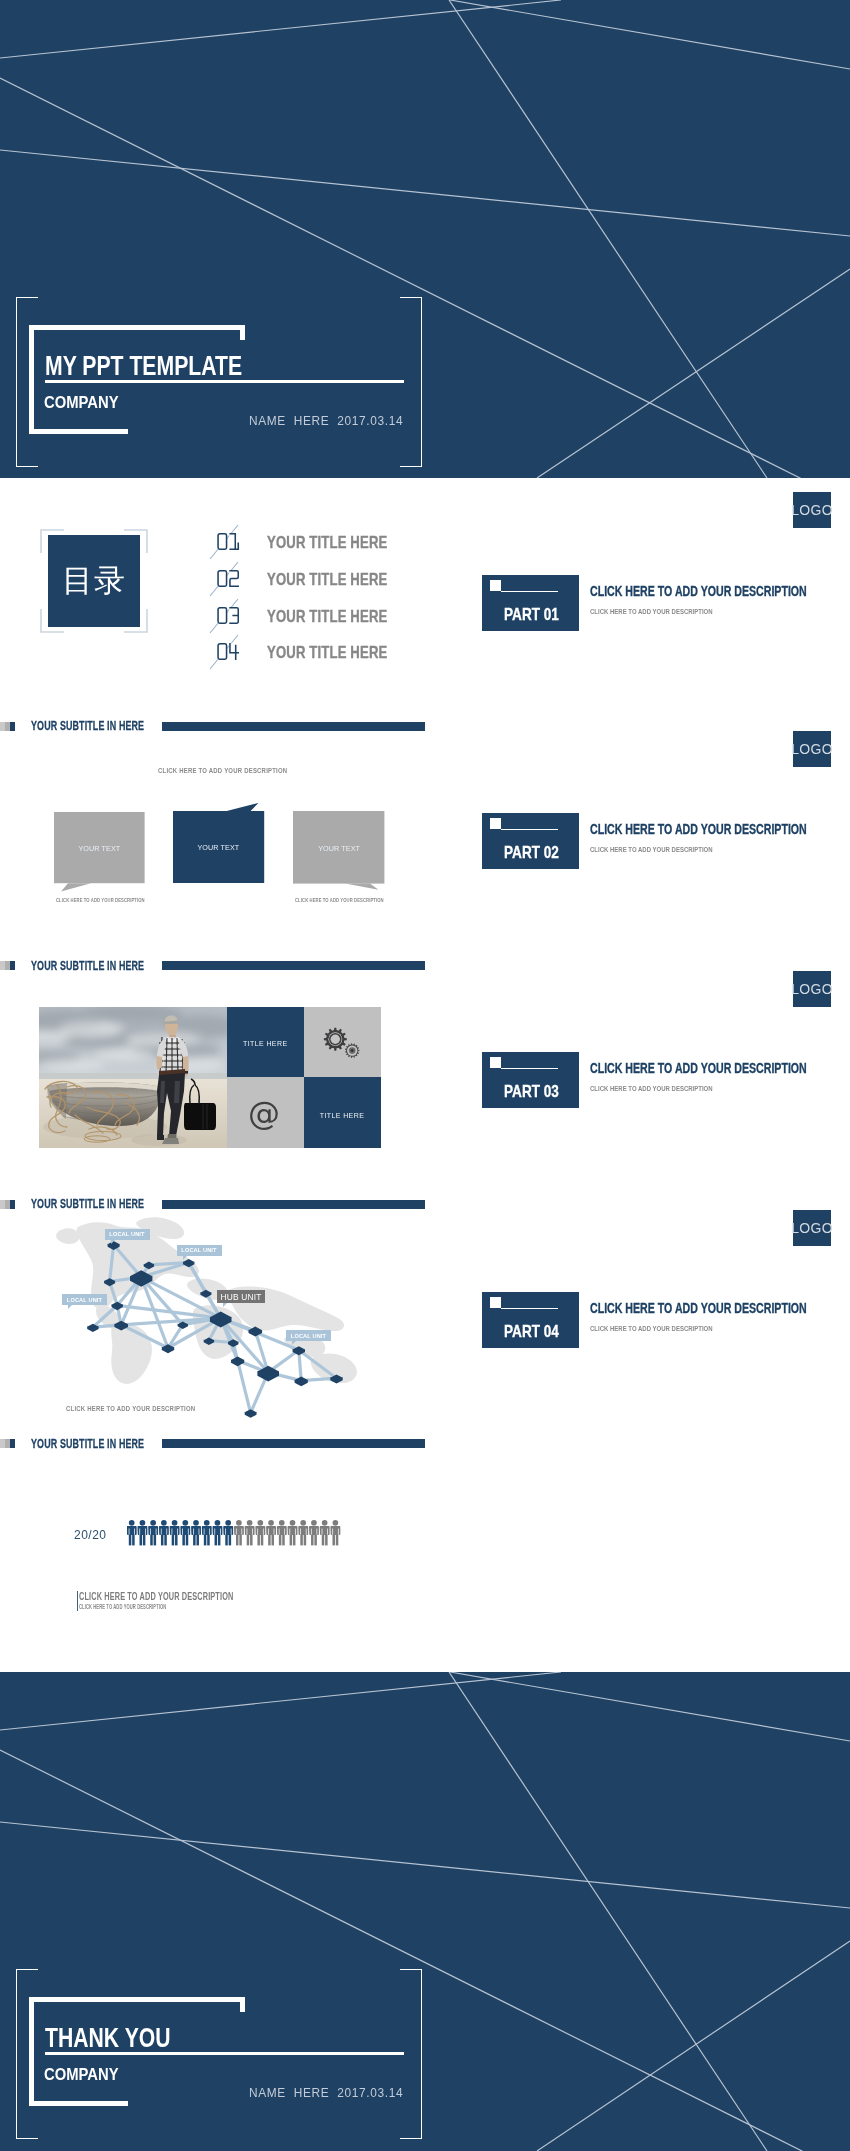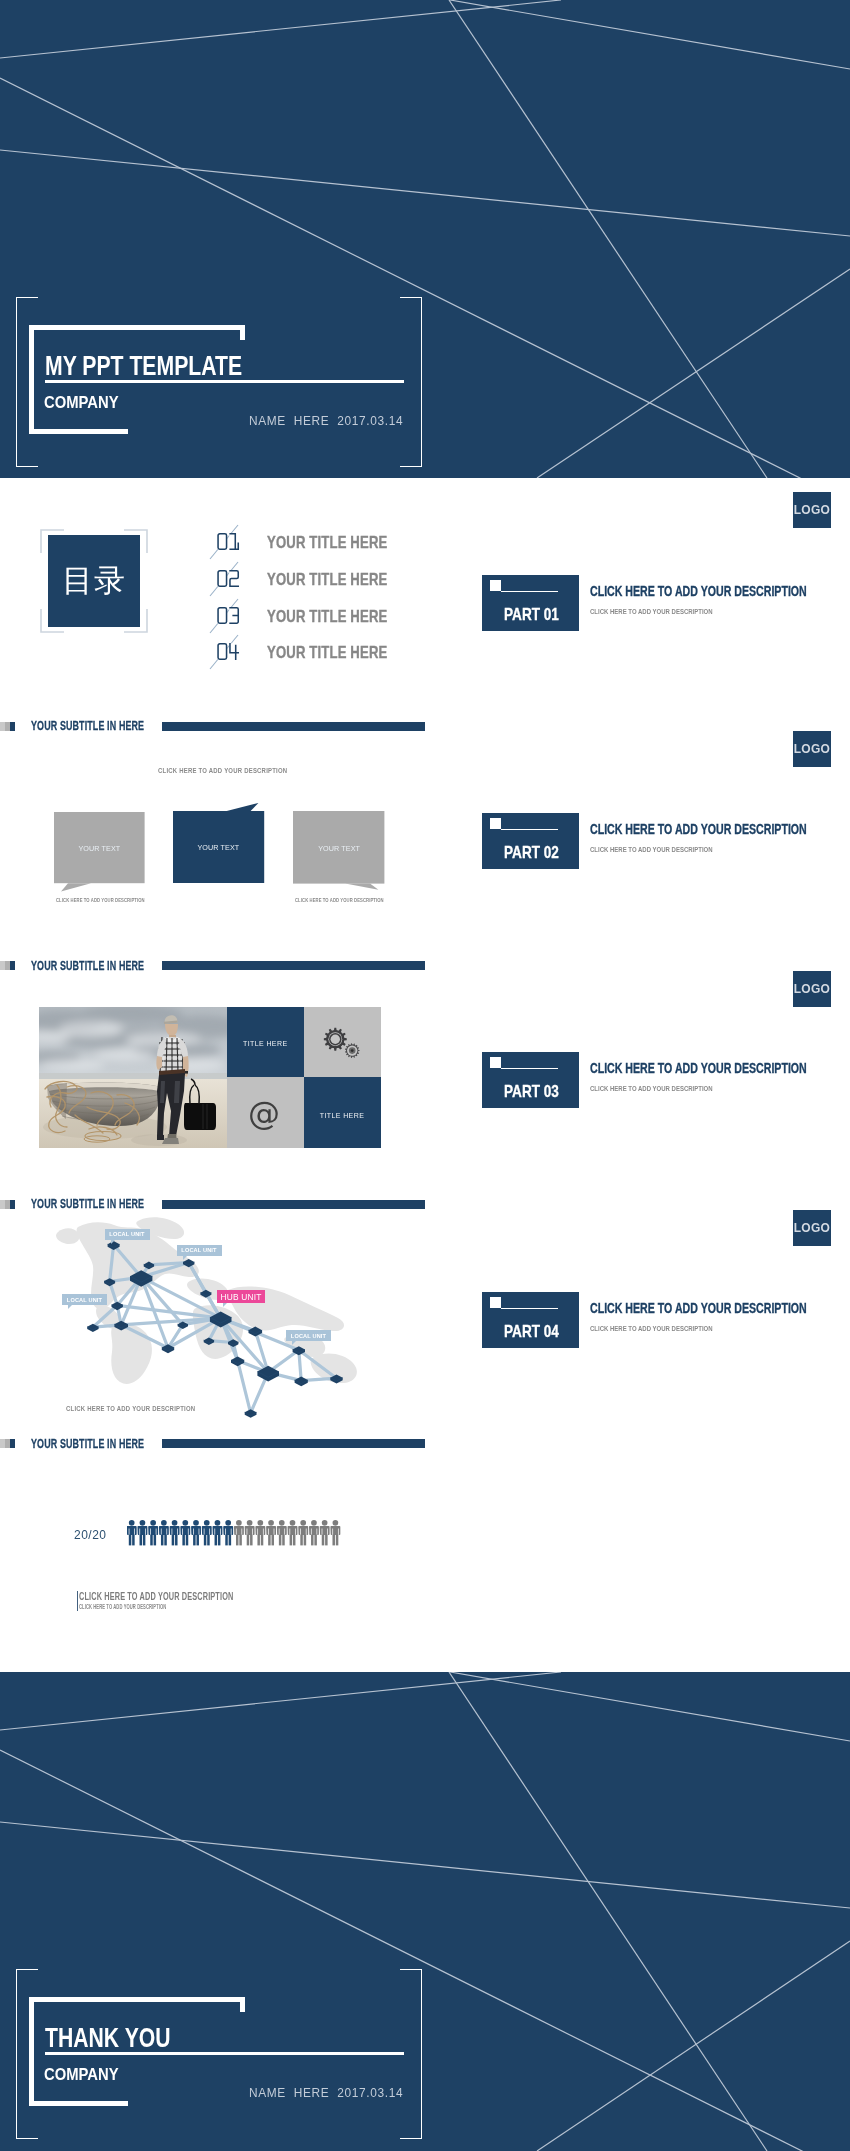--- a/index.html
+++ b/index.html
@@ -12,42 +12,42 @@
   .cv-title{position:absolute;color:#fff;font-weight:bold;font-size:27px;transform:scaleX(0.785);transform-origin:left top;white-space:nowrap;}
   .cv-company{position:absolute;color:#fff;font-weight:bold;font-size:17px;transform:scaleX(0.87);transform-origin:left top;white-space:nowrap;}
   .cv-meta{position:absolute;color:#c3ccd8;font-size:13px;letter-spacing:0.7px;transform:scaleX(0.915);transform-origin:left top;white-space:nowrap;}
   .wline{position:absolute;background:#fff;}
 
   
   .abs{position:absolute;}
   .navybox{position:absolute;background:#1e4164;}
   .greybox{position:absolute;background:#c0c0c0;}
   .logo-box{position:absolute;background:#1e4164;display:flex;align-items:center;justify-content:center;}
-  .logo-box span{color:#d4dae2;font-size:12px;letter-spacing:0.3px;font-weight:bold;}
+  .logo-box span{color:#d4dae2;font-size:14px;letter-spacing:0.3px;}
 
   
   .sec-head{position:absolute;left:0;width:850px;height:12px;}
   .sh-sq{position:absolute;top:0;height:9px;}
   .sh-title{position:absolute;color:#1e4164;font-weight:bold;font-size:13.5px;letter-spacing:0.2px;transform:scaleX(0.66);transform-origin:left top;white-space:nowrap;-webkit-text-stroke:0.3px #1e4164;}
   .sh-bar{position:absolute;background:#1e4164;}
 
   
   .part-box{position:absolute;background:#1e4164;}
   .part-label{position:absolute;color:#fff;font-weight:bold;font-size:17px;transform:scaleX(0.80);transform-origin:left top;white-space:nowrap;-webkit-text-stroke:0.3px #fff;}
   .part-h1{position:absolute;color:#1e4164;font-weight:bold;font-size:14px;transform:scaleX(0.758);transform-origin:left top;white-space:nowrap;-webkit-text-stroke:0.32px #1e4164;}
   .part-h2{position:absolute;color:#8a8a8a;font-weight:bold;font-size:7.5px;transform:scaleX(0.80);transform-origin:left top;white-space:nowrap;}
   .toc-title{color:#878787;font-weight:bold;font-size:16.5px;letter-spacing:0.2px;transform:scaleX(0.795);transform-origin:left top;white-space:nowrap;-webkit-text-stroke:0.35px #878787;}
   .bubble-cap{color:#8a8a8a;font-weight:bold;font-size:8px;letter-spacing:0.3px;transform:scaleX(0.745);transform-origin:left top;white-space:nowrap;}
   .bubble-note{position:absolute;color:#8a8a8a;font-weight:bold;font-size:6px;letter-spacing:0.15px;transform:scaleX(0.695);transform-origin:left top;white-space:nowrap;}
   .bubble-text{position:absolute;color:#e8eef3;font-size:7.2px;letter-spacing:0.1px;white-space:nowrap;}
   .tile-title{color:#eef1f4;font-size:7px;letter-spacing:0.4px;}
   .at-icon{color:#3f3f3f;font-size:32px;font-family:"DejaVu Sans",sans-serif;line-height:1;}
   .map-cap{color:#8a8a8a;font-weight:bold;font-size:8px;letter-spacing:0.3px;transform:scaleX(0.745);transform-origin:left top;white-space:nowrap;}
   .map-label{position:absolute;background:#a9c3d8;color:#fff;font-weight:bold;font-size:5.6px;display:flex;align-items:center;justify-content:center;letter-spacing:0.15px;}
-  .map-label-big{background:#ec4899;font-size:8.4px;font-weight:normal;letter-spacing:0.2px;}
+  .map-label-big{background:#737373;font-size:8.4px;font-weight:normal;letter-spacing:0.2px;}
   .map-tip{position:absolute;left:6px;bottom:-4px;width:0;height:0;border-left:4px solid #a9c3d8;border-bottom:4px solid transparent;}
   .ratio-label{color:#2c5070;font-size:12px;letter-spacing:0.5px;white-space:nowrap;}
   .people-h1{color:#7c7c7c;font-weight:bold;font-size:11px;letter-spacing:0.2px;transform:scaleX(0.667);transform-origin:left top;white-space:nowrap;}
   .people-h2{color:#8a8a8a;font-weight:bold;font-size:6.6px;letter-spacing:0.15px;transform:scaleX(0.625);transform-origin:left top;white-space:nowrap;}
 </style>
 </head>
 <body>
 
 <div class="page">
 

